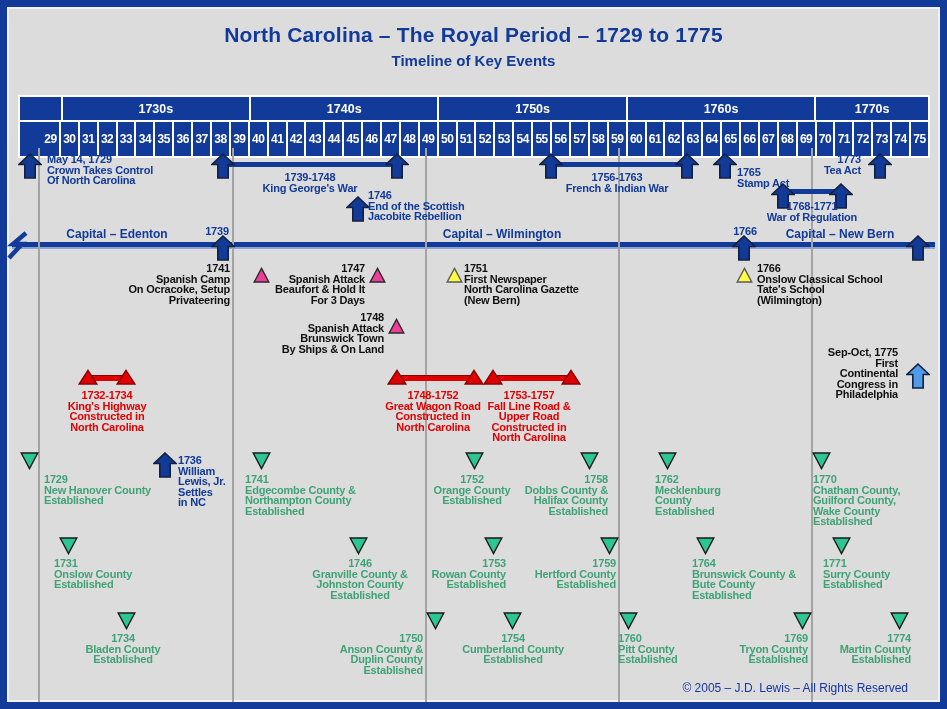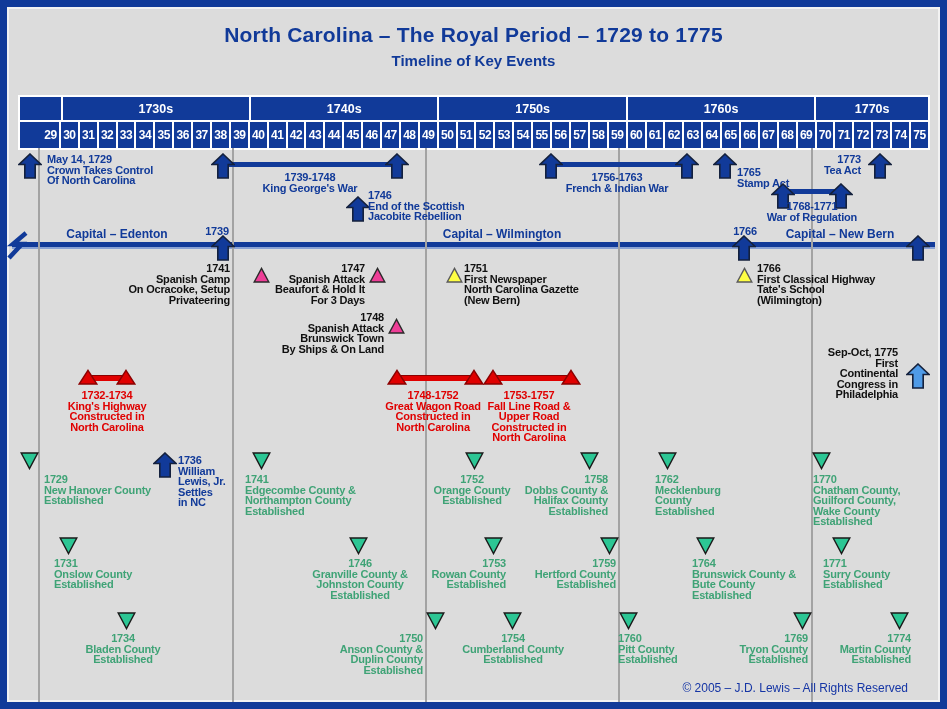--- a/index.html
+++ b/index.html
@@ -14,21 +14,21 @@
     box-shadow:inset 0 0 0 7px var(--blue), inset 0 0 0 9px #f2f2f2;
   }
   .title{position:absolute;top:23px;left:0;width:100%;text-align:center;
     font-size:21px;font-weight:bold;color:var(--blue);letter-spacing:.2px;}
   .subtitle{position:absolute;top:52px;left:0;width:100%;text-align:center;
     font-size:15px;font-weight:bold;color:var(--blue);}
   .grid{position:absolute;left:18px;top:95px;width:908px;background:var(--blue);
     border:2px solid #fff;}
   .grid-row{display:flex;padding-left:22px;}
   #decade-row{height:23px;border-bottom:2px solid #fff;}
-  #year-row{height:26px;}
+  #year-row{height:34px;}
   .grid-cell{display:flex;align-items:center;justify-content:center;color:#fff;
     font-weight:bold;min-width:0;}
   .dec-cell{font-size:12.5px;border-right:2px solid #fff;}
   .dec-cell:last-child{border-right:none;}
   .yr-cell{font-size:12px;border-right:2px solid #fff;letter-spacing:-.5px;}
   .yr-cell:last-child{border-right:none;}
   #canvas{position:absolute;left:0;top:0;width:947px;height:709px;}
   .vline{position:absolute;top:148px;height:554px;width:2px;background:#a3a3a3;}
   .capline{position:absolute;left:12px;top:242px;width:923px;height:5px;background:var(--blue);}
   .capline2{position:absolute;left:12px;top:247px;width:923px;height:2px;background:#8aa2d4;}
@@ -242,21 +242,21 @@
         <div>1751</div>
         <div>First Newspaper</div>
         <div>North Carolina Gazette</div>
         <div>(New Bern)</div>
       </div>
       <span class="marker" style="left: 735.968px; top: 267px;"><svg width="17" height="16" viewBox="0 0 17 16">
           <path d="M8.5 1.4 L15.8 15 H1.2 Z" fill="#ffff42" stroke="#5a5a5a" stroke-width="1.4"></path>
         </svg></span>
       <div class="etext anchor-left c-black" style="left: 757px; top: 263px;">
         <div>1766</div>
-        <div>First Classical Highway</div>
+        <div>Onslow Classical School</div>
         <div>Tate's School</div>
         <div>(Wilmington)</div>
       </div>
       <span class="marker" style="left: 906.34px; top: 363px;"><svg width="24" height="26" viewBox="0 0 24 26">
           <path d="M12 1 L23 11.5 H17.2 V25 H6.8 V11.5 H1 Z" fill="#4f9be8" stroke="#14213d" stroke-width="1.6"></path>
         </svg></span>
       <div class="etext anchor-right c-black" style="left: 898px; top: 347px;">
         <div>Sep-Oct, 1775</div>
         <div>First</div>
         <div>Continental</div>

